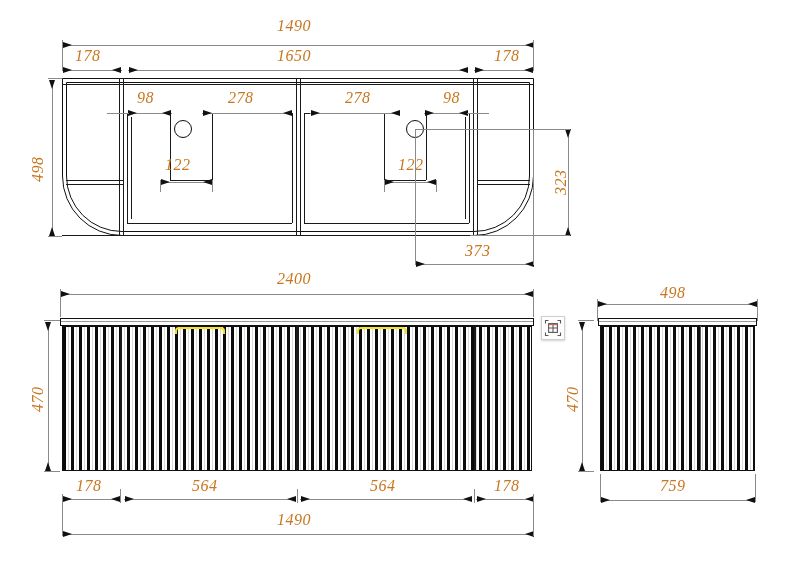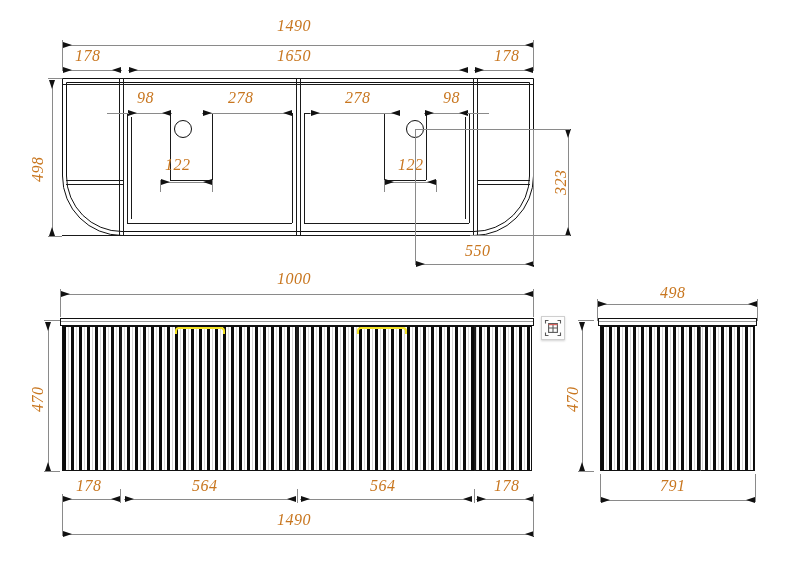--- a/index.html
+++ b/index.html
@@ -170,31 +170,31 @@
     <div class="ext" style="left:384px;top:180px;width:1px;height:12px;"></div>
     <div class="ext" style="left:436px;top:180px;width:1px;height:12px;"></div>
 
     <div class="dim vert" style="left:553px;top:195px;transform:rotate(-90deg);">323</div>
     <div class="ext grey" style="left:568px;top:129px;width:1px;height:106px;"></div>
     <div class="arw d" style="left:565px;top:129px;"></div>
     <div class="arw u" style="left:565px;top:227px;"></div>
     <div class="ext" style="left:415px;top:129px;width:155px;height:1px;"></div>
     <div class="ext" style="left:470px;top:235px;width:100px;height:1px;"></div>
 
-    <div class="dim" style="left:465px;top:243px;">550</div>
+    <div class="dim" style="left:465px;top:243px;">373</div>
     <div class="ext grey" style="left:415px;top:264px;width:119px;height:1px;"></div>
     <div class="arw r" style="left:416px;top:261px;"></div>
     <div class="arw l" style="left:525px;top:261px;"></div>
     <div class="ext" style="left:415px;top:129px;width:1px;height:136px;"></div>
     <div class="ext" style="left:533px;top:129px;width:1px;height:136px;"></div>
   </div>
 
   <div>
 
-    <div class="dim" style="left:277px;top:271px;">1000</div>
+    <div class="dim" style="left:277px;top:271px;">2400</div>
     <div class="ext grey" style="left:60px;top:294px;width:474px;height:1px;"></div>
     <div class="arw r" style="left:61px;top:291px;"></div>
     <div class="arw l" style="left:524px;top:291px;"></div>
     <div class="ext" style="left:60px;top:289px;width:1px;height:28px;"></div>
     <div class="ext" style="left:533px;top:289px;width:1px;height:28px;"></div>
 
     <div class="dim vert" style="left:30px;top:412px;transform:rotate(-90deg);">470</div>
     <div class="ext grey" style="left:48px;top:322px;width:1px;height:148px;"></div>
     <div class="arw d" style="left:45px;top:322px;"></div>
     <div class="arw u" style="left:45px;top:462px;"></div>
@@ -259,21 +259,21 @@
     <div class="arw d" style="left:579px;top:322px;"></div>
     <div class="arw u" style="left:579px;top:462px;"></div>
     <div class="ext" style="left:578px;top:320px;width:16px;height:1px;"></div>
     <div class="ext" style="left:578px;top:471px;width:16px;height:1px;"></div>
 
     <div class="captop" style="left:598px;top:318px;width:159px;height:8px;"></div>
 
     <div class="fluted" style="left:600px;top:326px;width:155px;height:145px;"></div>
     <div class="ln vl" style="left:700px;top:326px;height:145px;width:1px;background:#555;"></div>
 
-    <div class="dim" style="left:660px;top:478px;">791</div>
+    <div class="dim" style="left:660px;top:478px;">759</div>
     <div class="ext grey" style="left:600px;top:500px;width:155px;height:1px;"></div>
     <div class="arw r" style="left:601px;top:497px;"></div>
     <div class="arw l" style="left:746px;top:497px;"></div>
     <div class="ext" style="left:600px;top:474px;width:1px;height:28px;"></div>
     <div class="ext" style="left:755px;top:474px;width:1px;height:28px;"></div>
   </div>
 
   <div class="icobox" style="left:541px;top:316px;">
     <svg viewBox="0 0 22 22" width="22" height="22" aria-hidden="true">
       <g fill="none" stroke="#5a5a5a" stroke-width="1.1">

